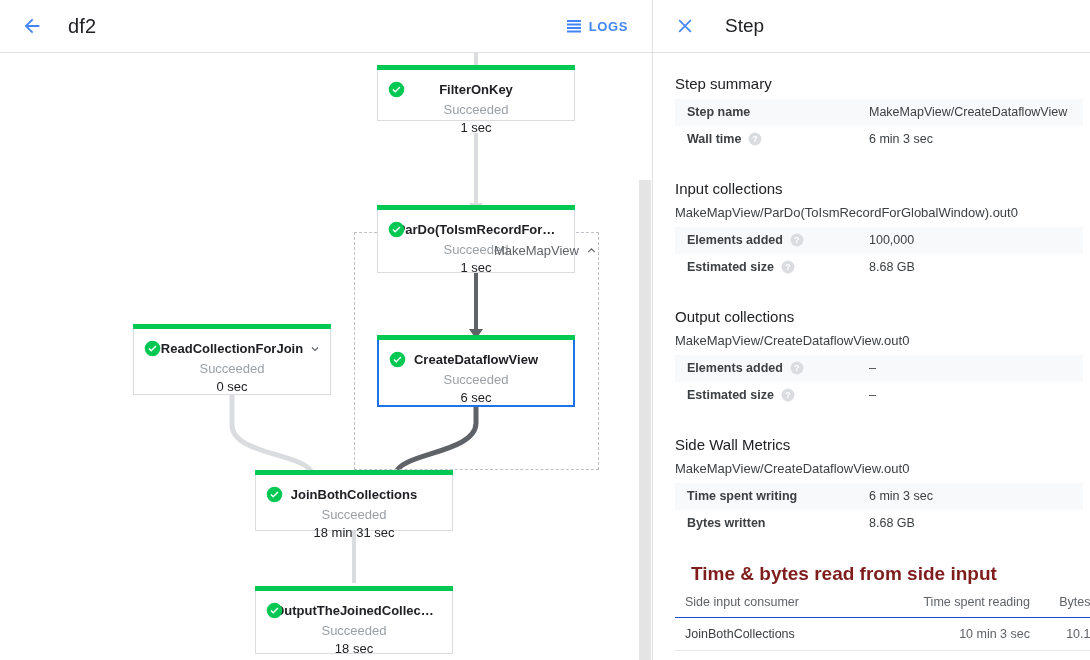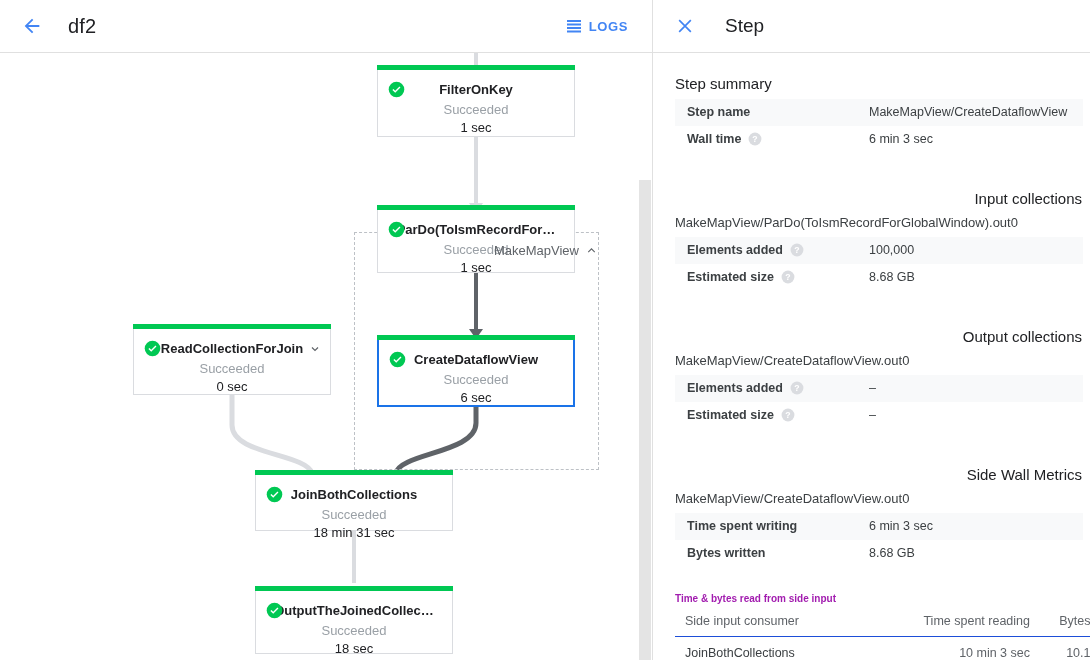--- a/index.html
+++ b/index.html
@@ -229,21 +229,21 @@
     box-sizing: border-box;
     height: 607px;
     overflow: hidden;
   }
   .section-heading {
     font-size: 15px;
     color: #202124;
     margin: 0 0 7px 0;
     font-weight: 400;
   }
-  .section-heading.spaced { margin-top: 37px; text-align: right; }
+  .section-heading.spaced { margin-top: 27px; }
   .collection-name {
     font-size: 13px;
     color: #3c4043;
     margin: 0 0 5px 0;
     line-height: 18px;
   }
   .kv-table {
     width: 408px;
     border-collapse: collapse;
     table-layout: fixed;
@@ -265,24 +265,24 @@
     color: #3c4043;
     font-weight: 400;
   }
   .help-icon {
     display: inline-block;
     vertical-align: -3px;
     margin-left: 7px;
     cursor: pointer;
   }
   .sub-heading {
-    font-size: 10px;
+    font-size: 19px;
     font-weight: bold;
-    color: #a21caf;
-    margin: 26px 0 0 0;
+    color: #7f1d1d;
+    margin: 26px 0 0 16px;
   }
   .side-table {
     width: 412px;
     border-collapse: collapse;
     table-layout: fixed;
     margin-top: 6px;
   }
   .side-table th {
     font-size: 12.5px;
     font-weight: 400;
@@ -349,21 +349,21 @@
       </svg>
 
       <div class="composite" style="left:354px; top:179px; width:245px; height:238px;"></div>
       <div class="composite-label" style="right:54px; top:190px;">
         <span>MakeMapView</span>
         <svg class="composite-chevron" width="13" height="13" viewBox="0 0 24 24">
           <path fill="none" stroke="#5f6368" stroke-width="2" d="M6 15l6-6 6 6"></path>
         </svg>
       </div>
 
-      <div class="node" style="left:377px; top:17px; width:198px; height:67px;">
+      <div class="node" style="left:377px; top:17px; width:198px; height:51px;">
         <div class="accent"></div>
         <svg class="check-icon" viewBox="0 0 24 24">
           <circle cx="12" cy="12" r="11" fill="#00c853"></circle>
           <path fill="#fff" d="M10.2 16.6l-4-4 1.4-1.4 2.6 2.6 6-6 1.4 1.4z"></path>
         </svg>
         <div class="node-title">FilterOnKey</div>
         <div class="node-status">Succeeded</div>
         <div class="node-time">1 sec</div>
       </div>
 

